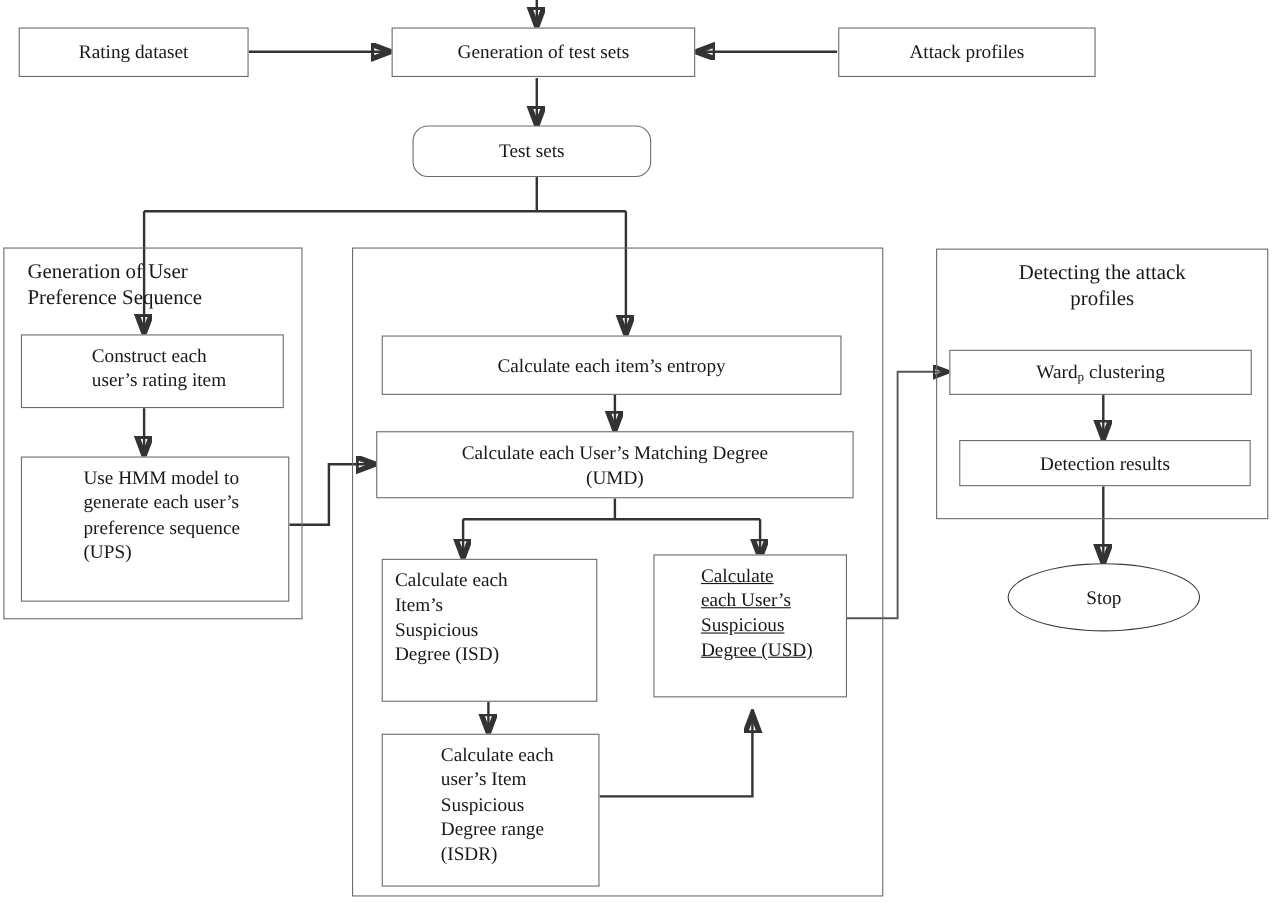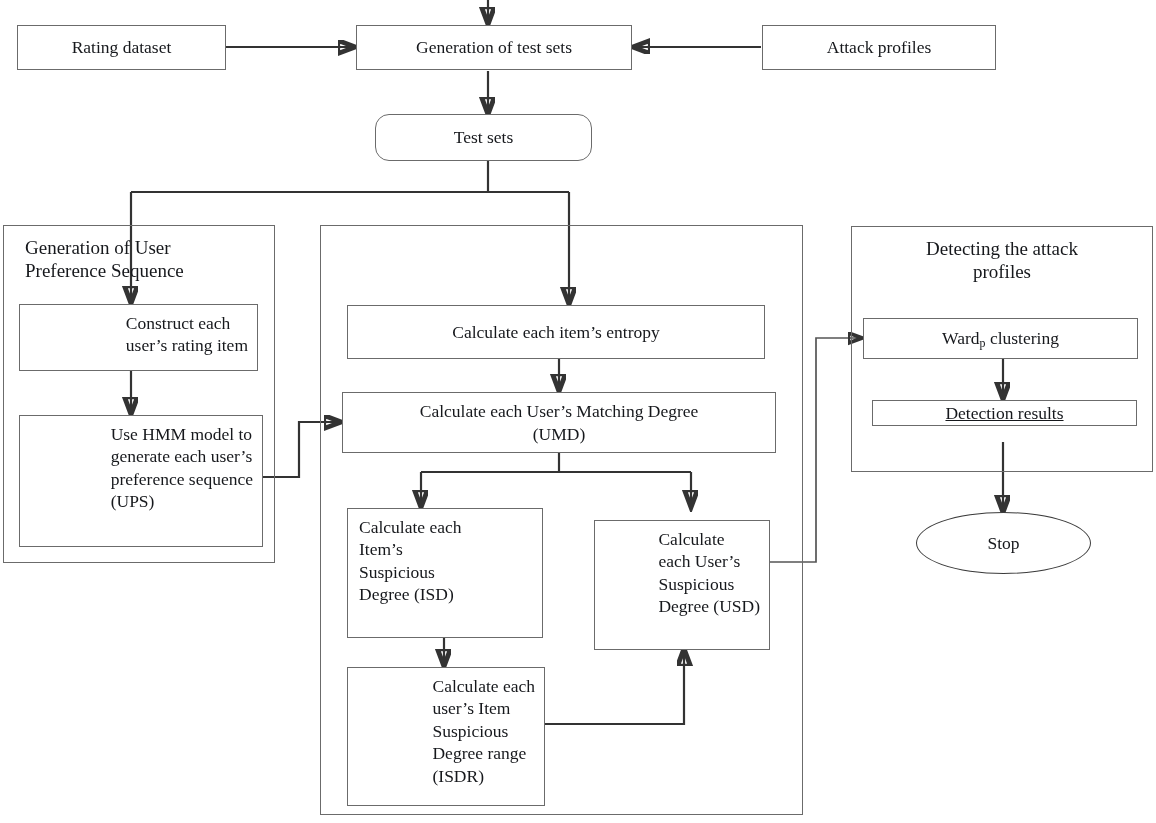--- a/index.html
+++ b/index.html
@@ -50,21 +50,21 @@
     line-height: 1.28;
     color: #16181c;
   }
   .node.center {
     align-items: center;
     justify-content: center;
     text-align: center;
   }
   .node.lefttext {
     align-items: flex-start;
-    justify-content: flex-end;
+    justify-content: center;
     text-align: left;
     padding: 7px 9px 6px 21px;
   }
   .node.justify {
     align-items: flex-start;
     justify-content: flex-start;
     text-align: justify;
     padding: 7px 11px 6px 11px;
   }
   .node.justify > span {
@@ -214,21 +214,21 @@
 
   <div class="node justify" style="left:347px; top:508px; width:196px; height:130px;">
     <span>
       <span>Calculate      each</span><br>
       <span>Item’s</span><br>
       <span>Suspicious</span><br>
       <span>Degree (ISD)</span>
     </span>
   </div>
 
-  <div class="node lefttext" style="left:594px; top:520px; width:176px; height:130px;">
+  <div class="node lefttext" style="left:594px; top:504px; width:176px; height:130px;text-decoration:underline;">
     <span>
       <span>Calculate</span><br>
       <span>each User’s</span><br>
       <span>Suspicious</span><br>
       <span>Degree (USD)</span>
     </span>
   </div>
 
   <div class="node lefttext" style="left:347px; top:667px; width:198px; height:139px;">
     <span>
@@ -245,21 +245,21 @@
     <span>Detecting the attack</span><br>
     <span>profiles</span>
   </div>
 
   <div class="node center" style="left:863px; top:318px; width:275px; height:41px;text-align:center;">
     <span>
       <span>Ward</span><sub>p</sub><span> clustering</span>
     </span>
   </div>
 
-  <div class="node center" style="left:872px; top:400px; width:265px; height:26px;text-decoration:underline;">
+  <div class="node center" style="left:872px; top:400px; width:265px; height:42px;">
     <span>Detection results</span>
   </div>
 
   <div class="ellipse" style="left:916px; top:512px; width:175px; height:62px;">
     <span>Stop</span>
   </div>
 
 </div>
 
 </body></html>

